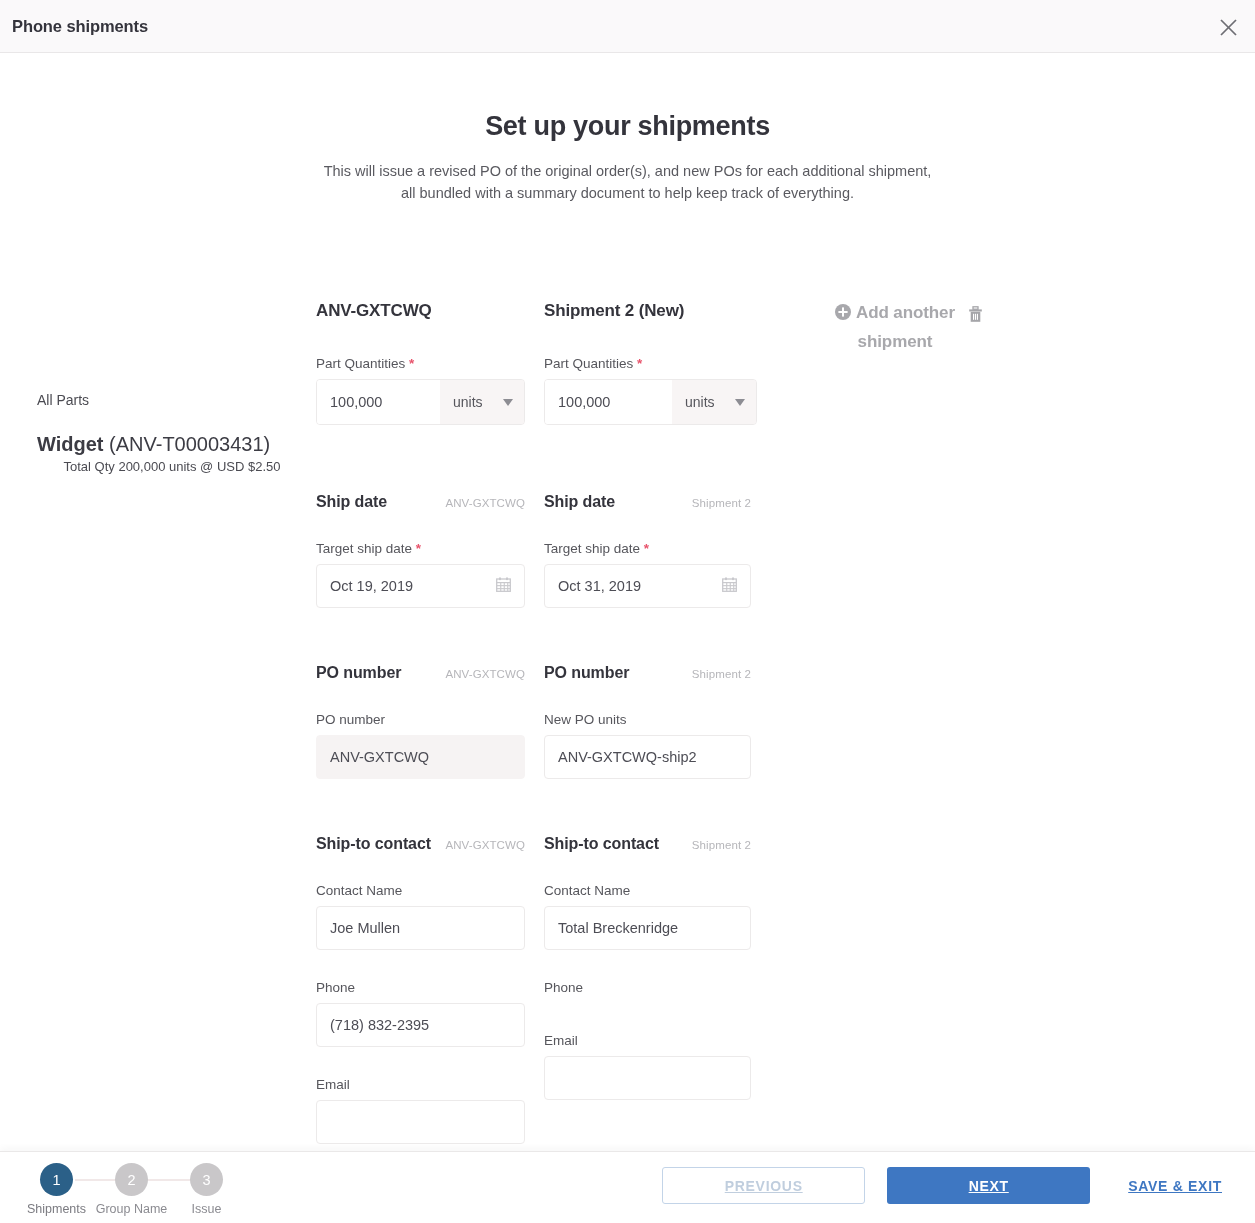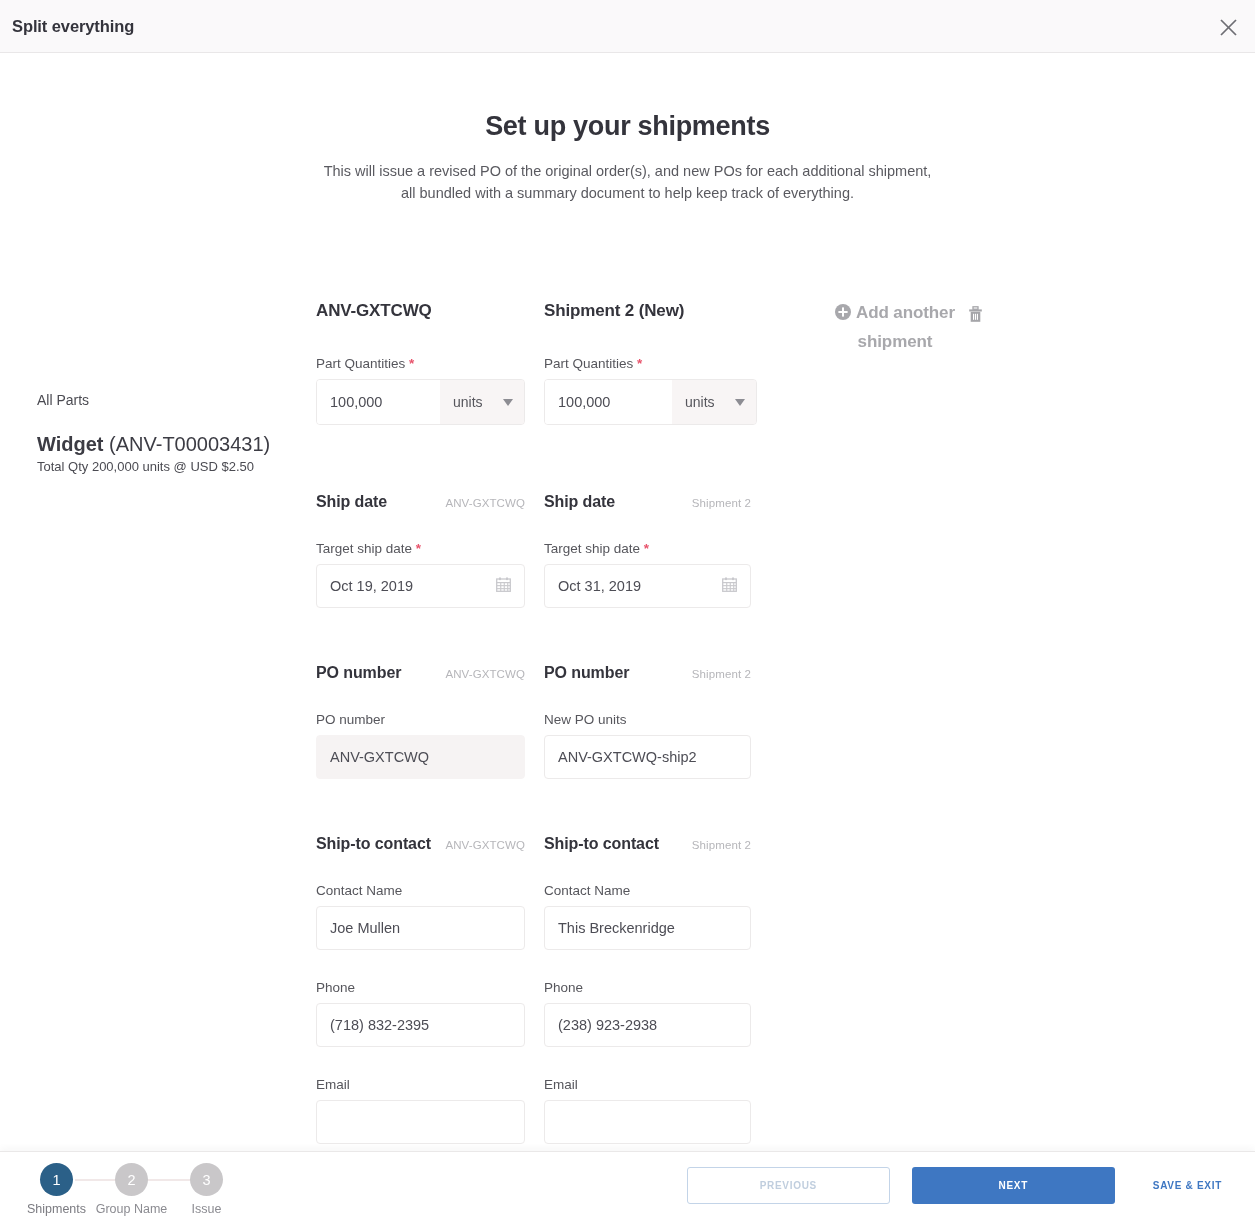--- a/index.html
+++ b/index.html
@@ -105,20 +105,21 @@
   }
   .part-name {
     font-size: 20px;
     color: #3c3c44;
   }
   .part-name b { font-weight: bold; }
   .part-qty {
     font-size: 13px;
     color: #4b4b52;
     margin-top: 3px;
+    text-align: center;
   }
 
   
   .field-label {
     font-size: 13.5px;
     color: #56565c;
     margin-bottom: 8px;
     white-space: nowrap;
   }
   .req { color: #e8546c; font-weight: bold; }
@@ -243,24 +244,25 @@
   }
 
   .btns {
     position: absolute; right: 0; top: 15px;
     display: flex; align-items: center;
   }
   .btn {
     height: 37px;
     border-radius: 3px;
     display: flex; align-items: center; justify-content: center;
-    font-size: 10px;
+    font-size: 14px;
     font-weight: bold;
     letter-spacing: 0.7px;
     cursor: pointer;
+    text-decoration: underline;
   }
   .btn-prev {
     width: 203px;
     border: 1px solid #c3d4e8;
     color: #c0cede;
     background: #fff;
   }
   .btn-next {
     width: 203px;
     background: #3e77c2;
@@ -271,21 +273,21 @@
     color: #3e77c2;
     margin-left: 38px;
     margin-right: 33px;
     background: transparent;
   }
 </style>
 </head>
 <body>
 
 <div class="titlebar">
-  <div class="titlebar-title">Split everything</div>
+  <div class="titlebar-title">Phone shipments</div>
   <div class="close-btn">
     <svg width="19" height="19" viewBox="0 0 19 19" aria-hidden="true">
       <line x1="2" y1="2" x2="17" y2="17" stroke="#6e6e74" stroke-width="1.7"></line>
       <line x1="17" y1="2" x2="2" y2="17" stroke="#6e6e74" stroke-width="1.7"></line>
     </svg>
   </div>
 </div>
 
 <div class="body-area">
 
@@ -468,27 +470,24 @@
     </div>
 
     <div class="col-b" style="top:592px;">
       <div class="sec-head">
         <span class="h">Ship-to contact</span>
         <span class="tag">Shipment 2</span>
       </div>
       <div style="height:30px;"></div>
       <div class="field-label">Contact Name</div>
       <div class="inp">
-        <span class="txt">This Breckenridge</span>
+        <span class="txt">Total Breckenridge</span>
       </div>
       <div style="height:30px;"></div>
       <div class="field-label">Phone</div>
-      <div class="inp">
-        <span class="txt">(238) 923-2938</span>
-      </div>
       <div style="height:30px;"></div>
       <div class="field-label">Email</div>
       <div class="inp">
         <span class="txt"></span>
       </div>
     </div>
 
     <div class="fade-row">
       
       

